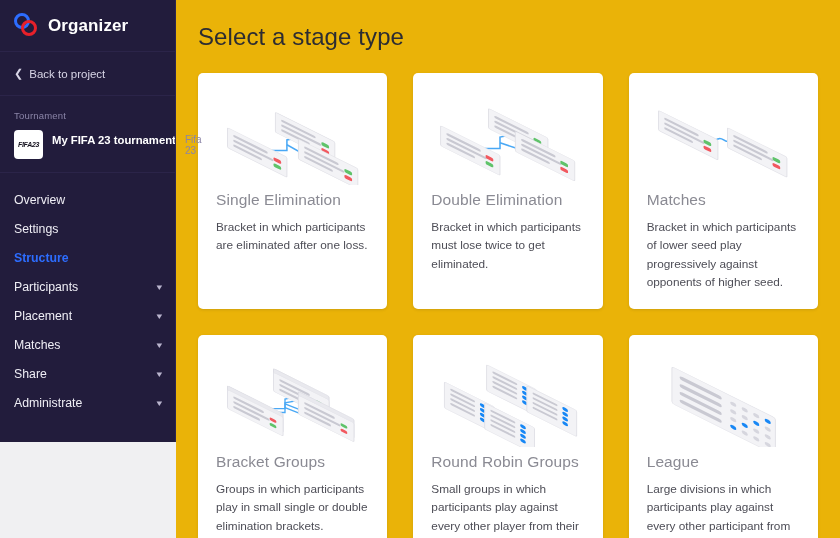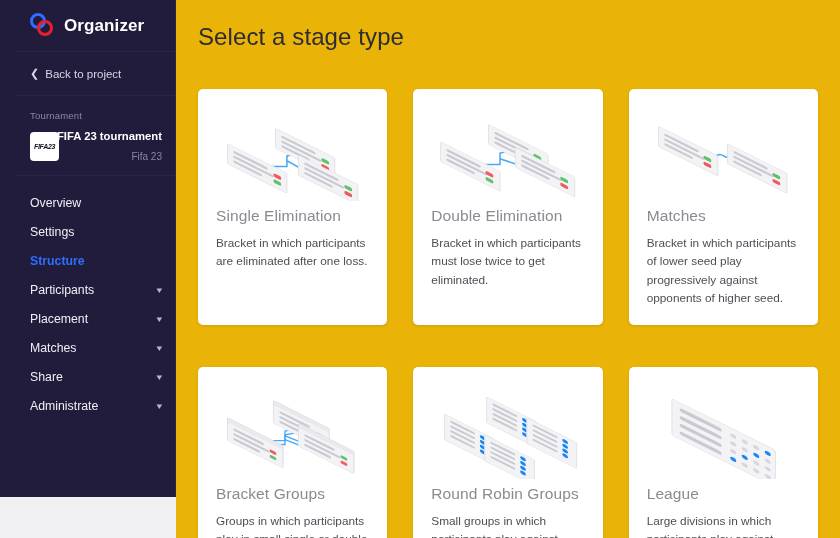--- a/index.html
+++ b/index.html
@@ -6,25 +6,24 @@
   html, body {
     width: 840px; height: 538px;
     overflow: hidden;
     font-family: "Liberation Sans", sans-serif;
     background: #f0f0f2;
   }
   .app { display: flex; width: 840px; height: 538px; }
 
   
   .sidebar {
-    width: 176px; height: 497px; flex: 0 0 176px;
+    width: 176px; height: 442px; flex: 0 0 176px;
     background: #221c3c;
     color: #ffffff;
     position: relative;
-    padding-left: 16px;
   }
   .sidebar::after {
     content: ""; position: absolute; top: 0; right: 0;
     width: 1px; height: 100%; background: #2c2550;
   }
   .brand {
     height: 52px; display: flex; align-items: center;
     padding: 0 0 0 14px; gap: 9px;
     border-bottom: 1px solid #2b2449;
   }
@@ -43,21 +42,21 @@
 
   .tournament-block { padding: 14px 14px 13px 14px; border-bottom: 1px solid #2b2449; }
   .tournament-label { font-size: 9.5px; color: #8b85a8; margin-bottom: 9px; letter-spacing: .2px; }
   .tournament-row { display: flex; align-items: center; gap: 9px; }
   .game-badge {
     width: 29px; height: 29px; flex: 0 0 29px; border-radius: 4px;
     background: #ffffff; display: flex; align-items: center; justify-content: center;
     font-size: 7px; font-weight: bold; font-style: italic; color: #16131f;
     letter-spacing: -.3px; overflow: hidden;
   }
-  .t-texts { display: flex; flex-direction: column; gap: 9px; min-width: 0; align-items: flex-end; }
+  .t-texts { display: flex; flex-direction: row; gap: 9px; min-width: 0; }
   .t-name { font-size: 11.3px; color: #ffffff; font-weight: bold; white-space: nowrap; }
   .t-game { font-size: 10px; color: #8b85a8; }
 
   .nav { padding: 12px 0 0 0; }
   .nav-item {
     height: 29px; display: flex; align-items: center;
     padding: 0 14px; font-size: 12.3px; color: #efeef5; cursor: pointer;
     justify-content: space-between;
   }
   .nav-item.active { color: #2d6dff; font-weight: bold; }
@@ -68,21 +67,21 @@
   .page-title { font-size: 24px; color: #2c2c32; font-weight: normal; padding: 23px 0 0 0; letter-spacing: .1px; }
 
   .grid {
     display: grid; grid-template-columns: repeat(3, 1fr);
     gap: 26px 26px; margin-top: 22px;
   }
   .card {
     background: #ffffff; border-radius: 5px;
     box-shadow: 0 1px 3px rgba(30,30,50,.13);
     padding: 14px 18px 18px 18px;
-    min-height: 219px; cursor: pointer; overflow: hidden; margin-top: 16px;
+    min-height: 219px; cursor: pointer; overflow: hidden;
   }
   .card-icon { height: 104px; display: flex; align-items: center; justify-content: center; }
   .card-title { font-size: 15.5px; color: #8a8a93; margin-bottom: 9px; letter-spacing: .1px; }
   .card-desc { font-size: 11.8px; line-height: 1.55; color: #4d4d56; }
 
   svg { display: block; }
 </style>
 </head>
 <body>
 

